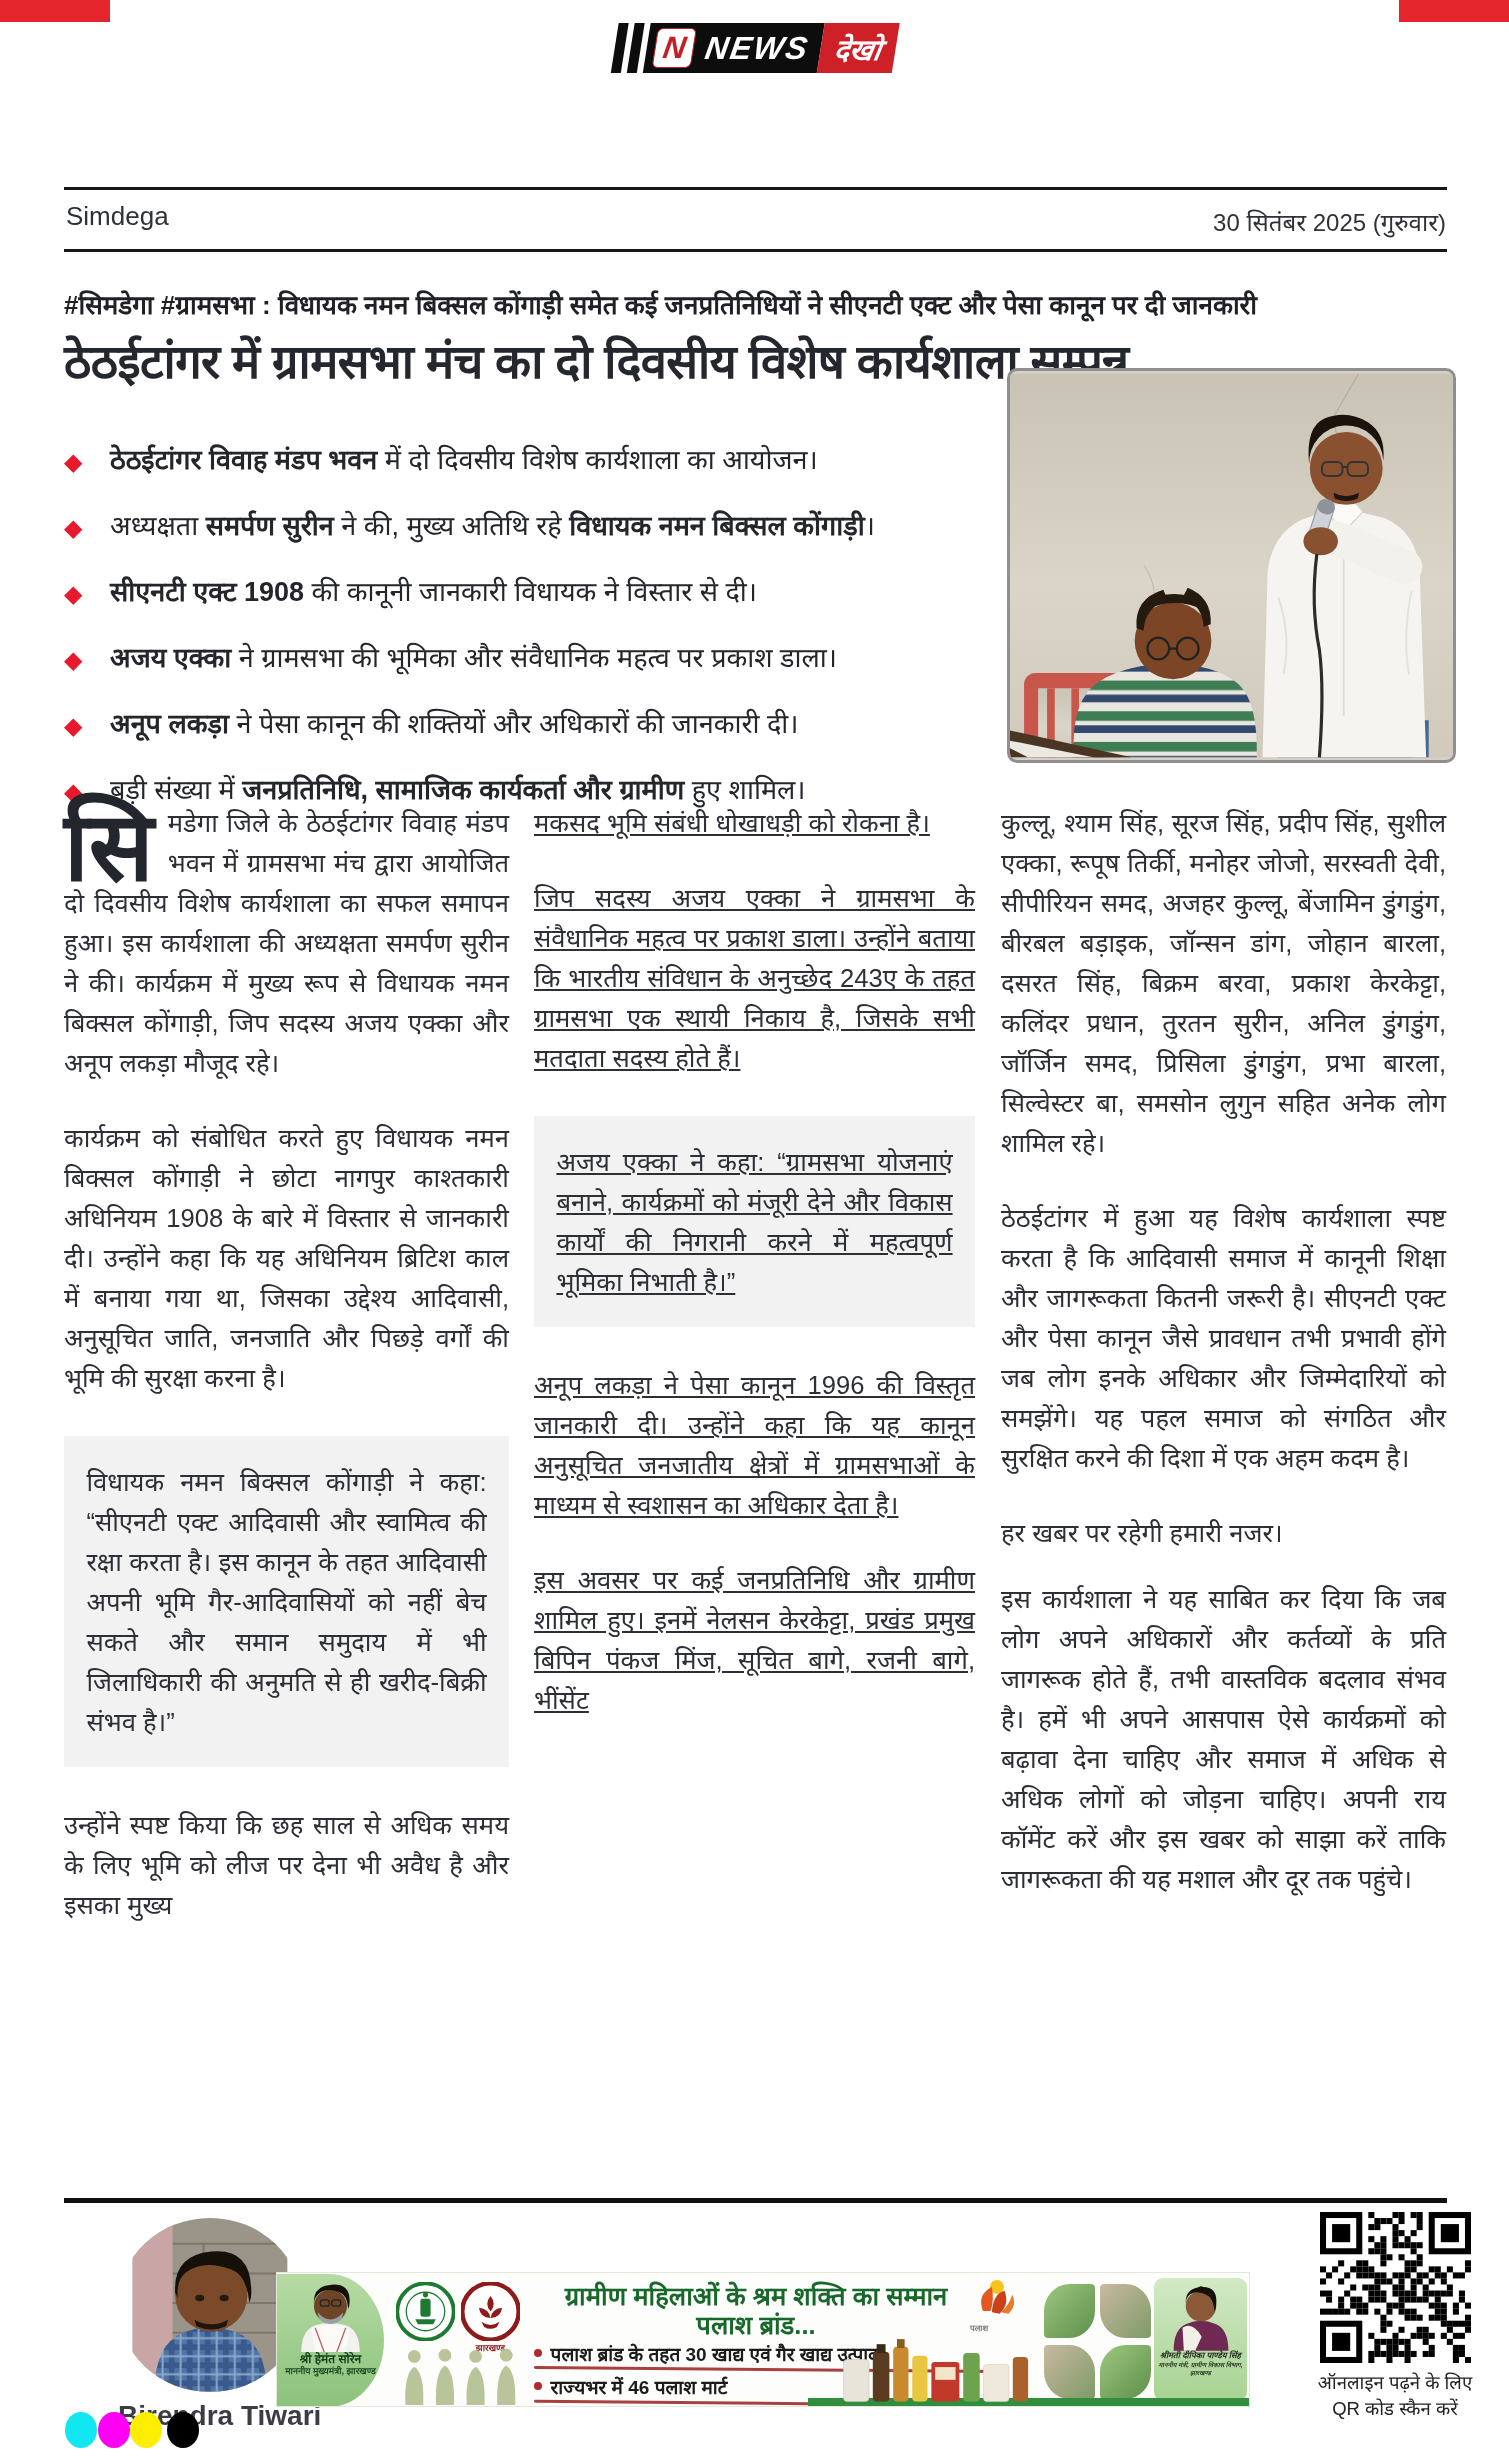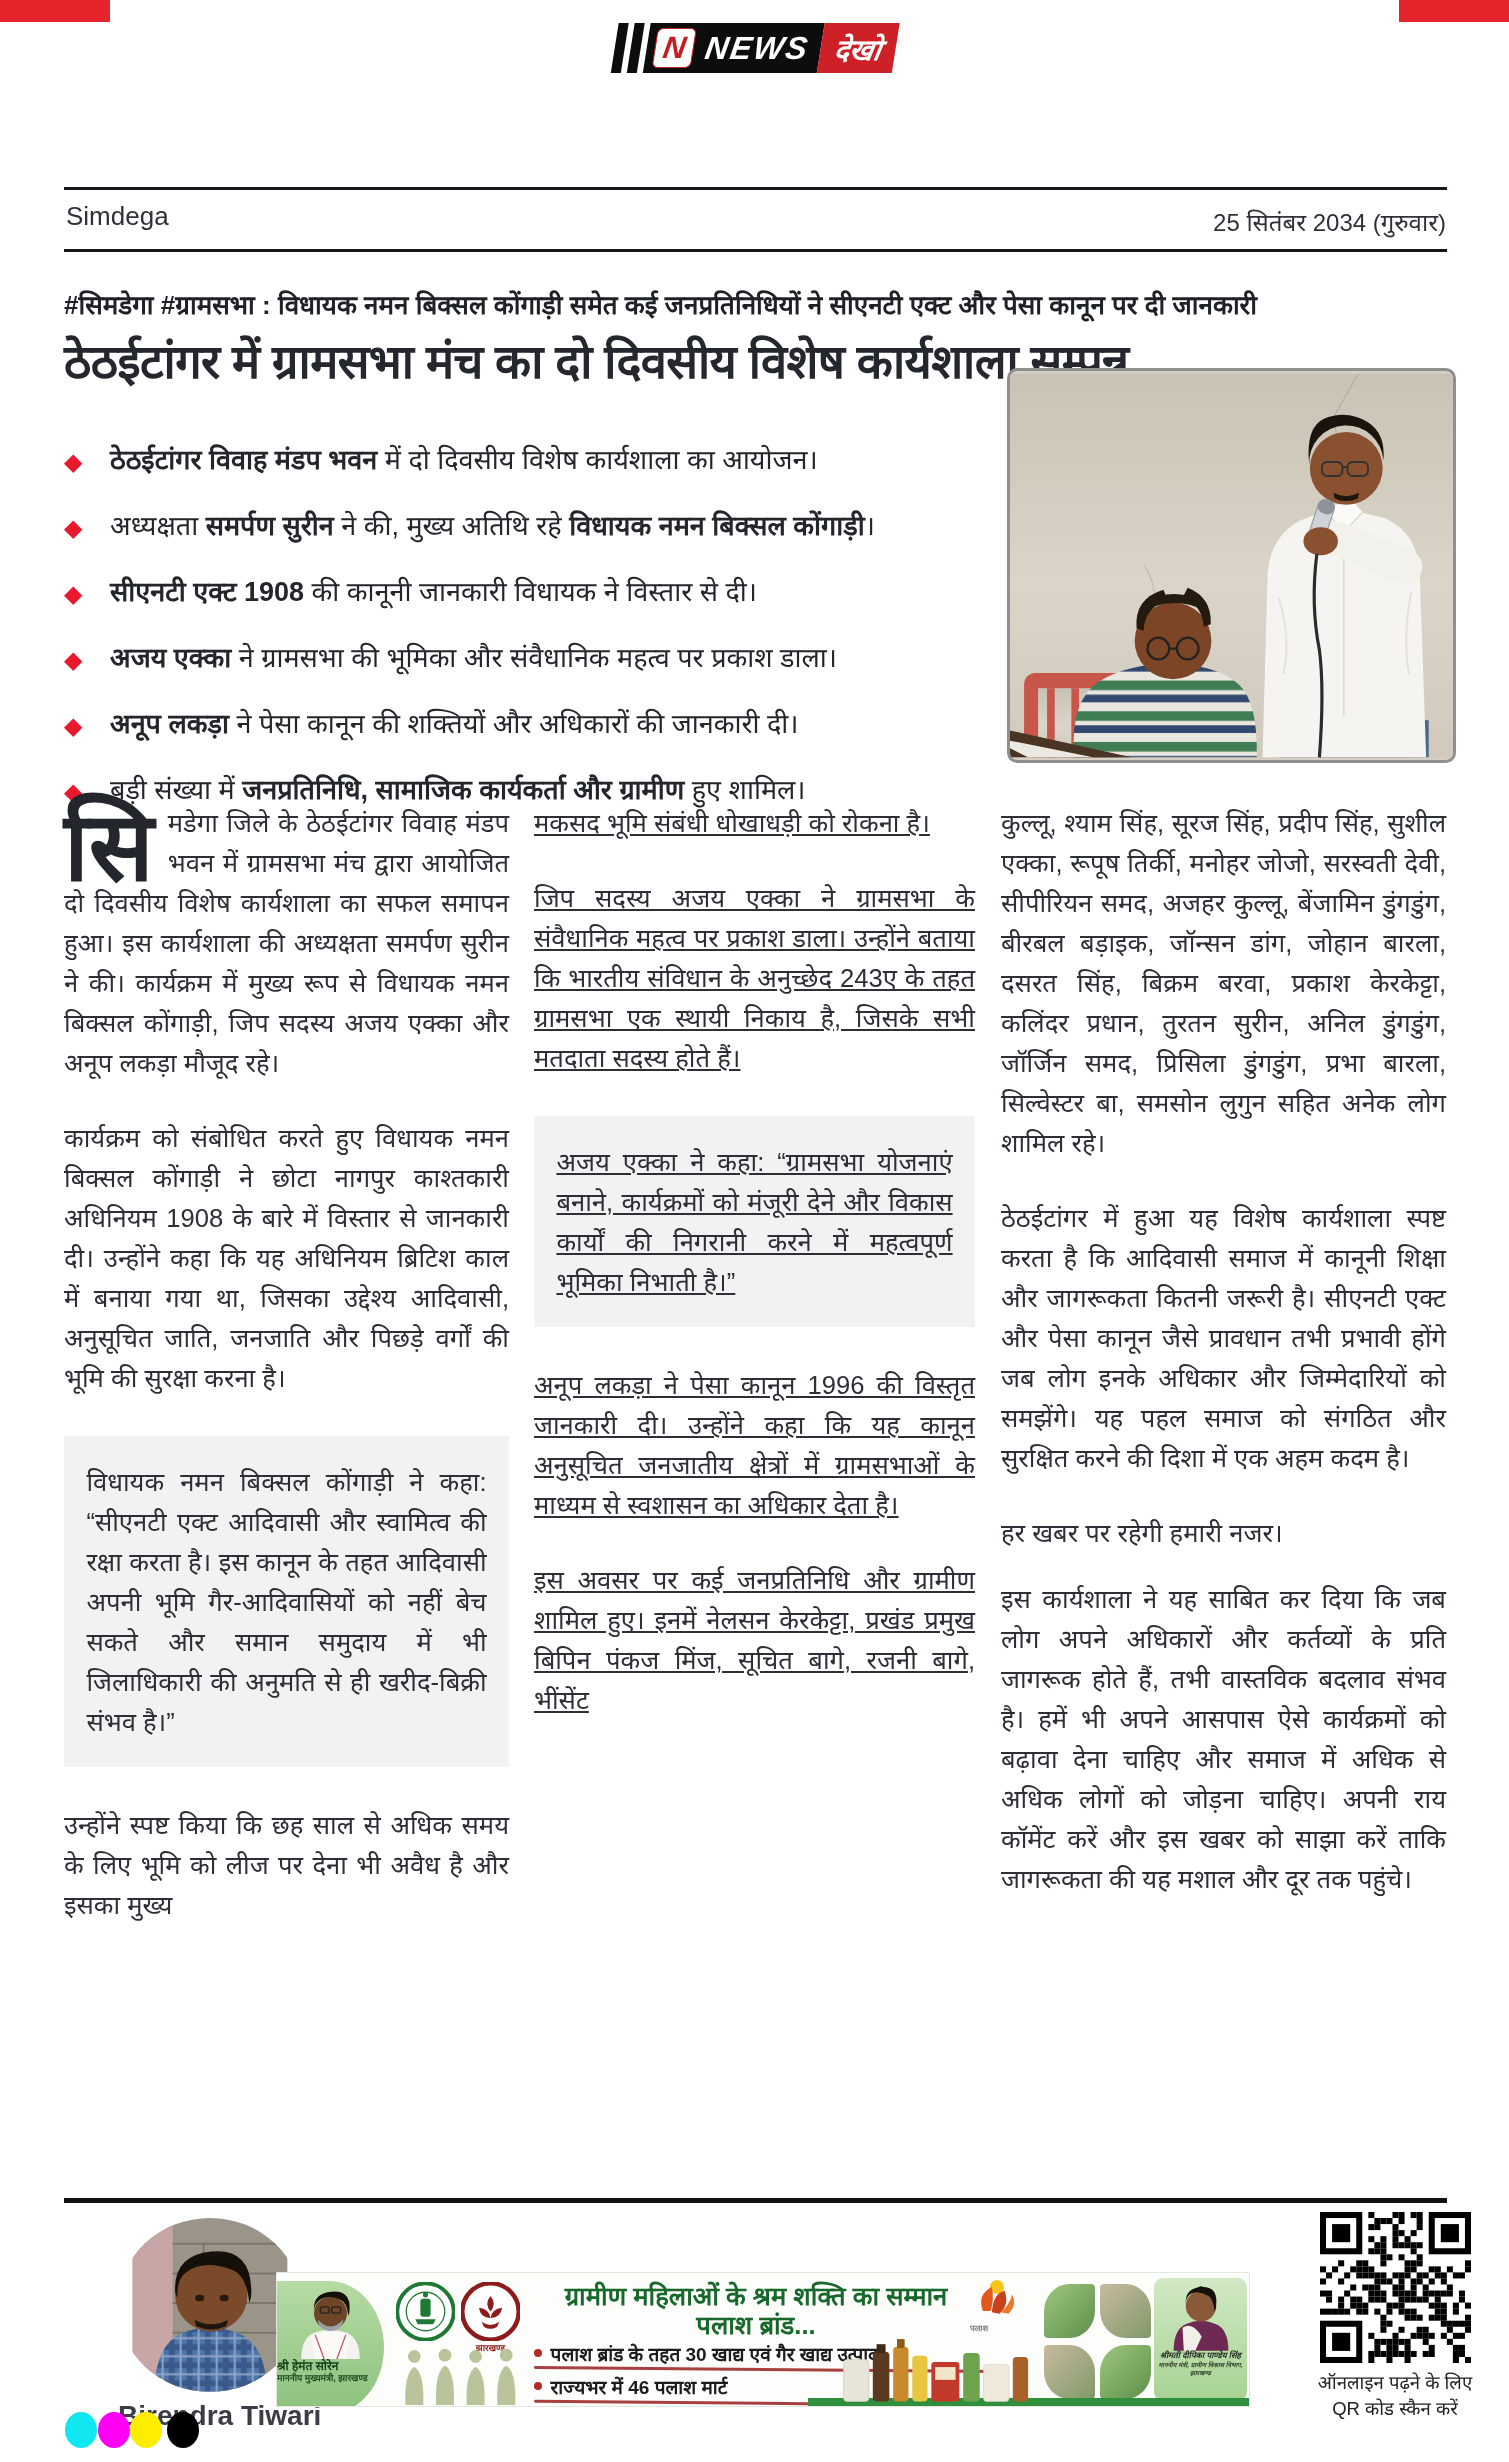--- a/index.html
+++ b/index.html
@@ -44,21 +44,21 @@
   .qbox{background:#f2f2f2;padding:25.6px 22.4px;margin:38px 0;}
   .dropcap{float:left;font-size:96px;line-height:72px;padding:7.7px 14px 0 0;font-weight:700;color:#23262c;}
   
   .frule{position:absolute;left:64px;top:2198px;width:1383px;height:5.1px;background:#101010;}
   .avatar{position:absolute;left:118px;top:2218px;width:184px;height:174px;border-radius:50%;overflow:hidden;}
   .avatar svg{display:block;width:100%;height:100%;}
   .repname{position:absolute;left:118px;top:2400px;font-size:28px;font-weight:700;color:#3a3e44;}
   
   .ad{position:absolute;left:276px;top:2272px;width:972px;height:133px;background:#fdfdfb;
       border:0.6px solid #e2e9dc;overflow:hidden;}
-  .ad-cm{position:absolute;left:0;top:8px;width:107px;height:133px;text-align:left;
+  .ad-cm{position:absolute;left:0;top:1px;width:107px;height:133px;text-align:center;
          background:linear-gradient(180deg,#b6dba4,#8cc27c);border-radius:0 58px 58px 0 / 0 70px 70px 0;}
   .ad-cm svg{display:block;margin:2.6px auto 0;}
   .ad-cm-name{font-size:12px;font-weight:700;color:#14431c;line-height:14px;}
   .ad-cm-title{font-size:9px;font-weight:600;color:#1d4f24;line-height:11px;}
   .ad-logo{position:absolute;top:9px;width:59px;height:59px;}
   .ad-logo svg{display:block;width:100%;height:100%;}
   .lg1{left:119px;} .lg2{left:184px;}
   .ad-logo-cap{position:absolute;left:184px;top:68px;width:59px;text-align:center;font-size:9px;
                font-weight:700;color:#8d1b1b;}
   .ad-sil{position:absolute;left:123px;top:72px;width:125px;height:60px;}
@@ -108,21 +108,21 @@
       <div class="nbox">
         <div class="nsq">N</div>
         <div class="newsword">NEWS</div>
       </div>
       <div class="dekhobox">देखो</div>
     </div>
   </div>
 
   <div class="rule r1"></div>
   <div class="hloc">Simdega</div>
-  <div class="hdate">25 सितंबर 2034 (गुरुवार)</div>
+  <div class="hdate">30 सितंबर 2025 (गुरुवार)</div>
   <div class="rule r2"></div>
 
   <div class="kicker">#सिमडेगा #ग्रामसभा : विधायक नमन बिक्सल कोंगाड़ी समेत कई जनप्रतिनिधियों ने सीएनटी एक्ट और पेसा कानून पर दी जानकारी</div>
   <div class="headline">ठेठईटांगर में ग्रामसभा मंच का दो दिवसीय विशेष कार्यशाला सम्पन्न</div>
 
   <div class="bullets">
     <div class="bullet">
       <span class="dia">◆</span>
       <span><b>ठेठईटांगर विवाह मंडप भवन</b><span> में दो दिवसीय विशेष कार्यशाला का आयोजन।</span></span>
     </div>

